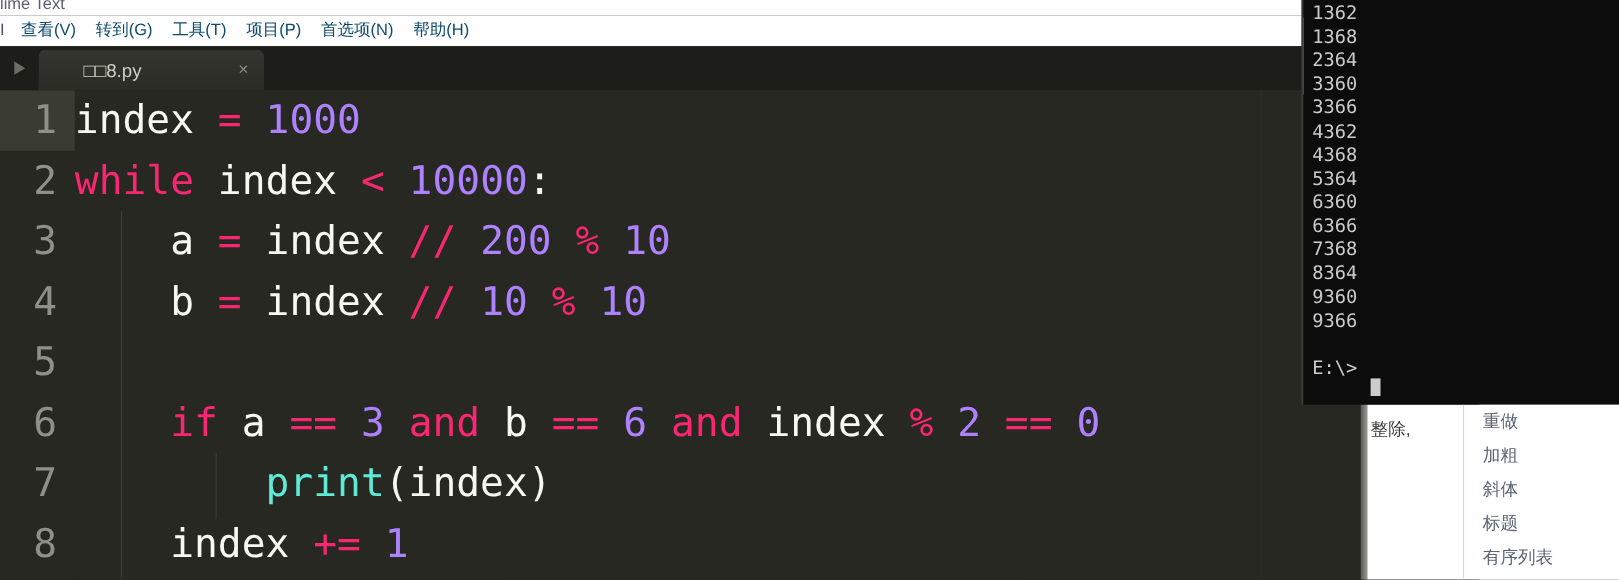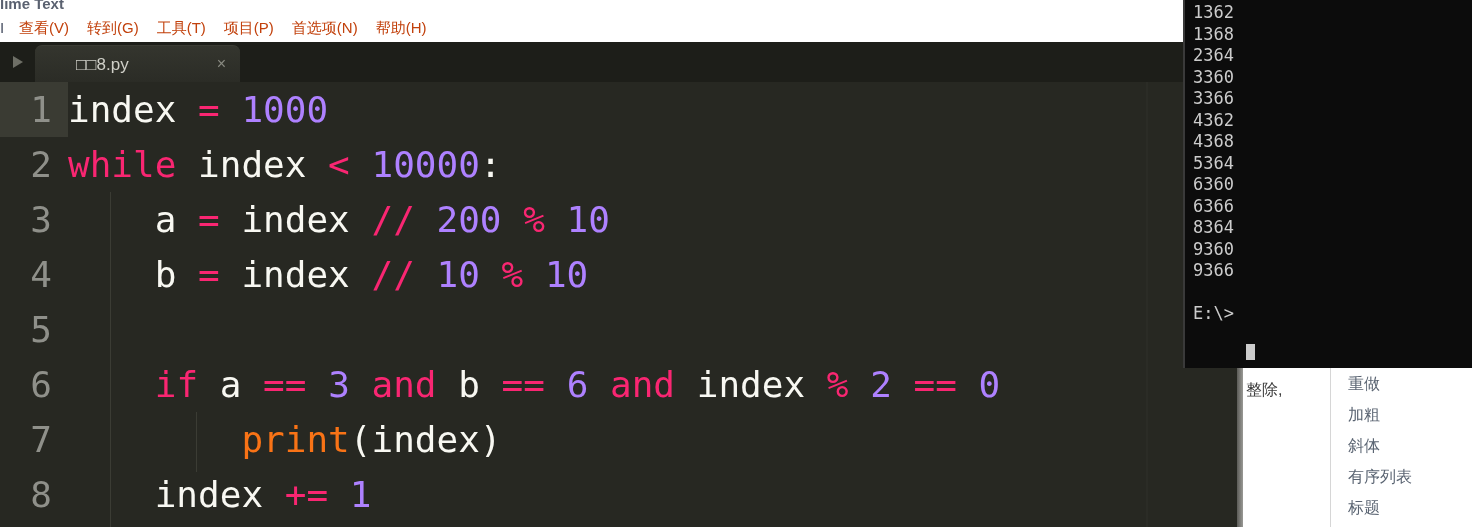--- a/index.html
+++ b/index.html
@@ -12,36 +12,36 @@
 
   
   #sublime-window{
     position:absolute; left:0; top:0; width:1185px; height:527px;
     background:#272822; overflow:hidden;
   }
 
   
   #title-sliver{
     position:absolute; left:0; top:0; width:1185px; height:14px;
-    background:#ffffff; overflow:hidden;font-weight:bold;
+    background:#ffffff; overflow:hidden;
   }
   #title-sliver .ttext{
     position:absolute; left:0; top:-5px;
     font-size:15px; color:#5a6170; white-space:nowrap;
     font-family:"Liberation Sans", sans-serif;
   }
 
   
   #menubar{
     position:absolute; left:0; top:14px; width:1185px; height:28px;
     background:#ffffff; display:flex; align-items:center;
     padding-left:0px;
   }
   #menubar .mi{
-    font-size:15px; color:#c2410c; padding:2px 9px; white-space:nowrap;
+    font-size:15px; color:#0c4a6e; padding:2px 9px; white-space:nowrap;
     font-family:"Liberation Sans", sans-serif; line-height:20px;
   }
   #menubar .mi.clipped{
     padding-left:0px; padding-right:2px; width:10px; overflow:hidden;
     color:#4a5264;
   }
 
   
   #tabbar{
     position:absolute; left:0; top:42px; width:1185px; height:40px;
@@ -102,21 +102,21 @@
   }
   .ltext{
     position:absolute; left:68px; top:0; height:55px;
     font-size:36px; line-height:55px; white-space:pre;
     font-family:"DejaVu Sans Mono", monospace;
     color:#f8f8f2;
   }
   .kw  { color:#f92672; }   
   .num { color:#ae81ff;margin-top:19px; }   
   .id  { color:#f8f8f2; }   
-  .fn  { color:#f97316; }   
+  .fn  { color:#5eead4; }   
   .pn  { color:#f8f8f2; }   
 
   .indent-guide{
     position:absolute; width:1px; background:#3b3c34;
   }
 
   
   #minimap{
     position:absolute; left:1148px; top:82px; width:37px; height:445px;
     background:#272822;
@@ -278,35 +278,36 @@
       <div class="cline">1362</div>
       <div class="cline">1368</div>
       <div class="cline">2364</div>
       <div class="cline">3360</div>
       <div class="cline">3366</div>
       <div class="cline">4362</div>
       <div class="cline">4368</div>
       <div class="cline">5364</div>
       <div class="cline">6360</div>
       <div class="cline">6366</div>
+      <div class="cline">7368</div>
       <div class="cline">8364</div>
       <div class="cline">9360</div>
       <div class="cline">9366</div>
       <div class="cline"> </div>
       <div class="cline">E:\&gt;</div>
     </div>
   <div id="console-cursor"></div>
 </div>
 
 <div id="bleed-dark"></div>
 <div id="doc-panel-shadow"></div>
 <div id="doc-panel">
   <span id="doc-text">整除,</span>
 </div>
 <div id="doc-divider"></div>
 <div id="ctx-menu">
   <div class="ci">重做</div>
   <div class="ci">加粗</div>
   <div class="ci">斜体</div>
+  <div class="ci">标题</div>
   <div class="ci">有序列表</div>
-  <div class="ci">标题</div>
   <div class="ci">无序列表</div>
 </div>
 
 </body></html>

